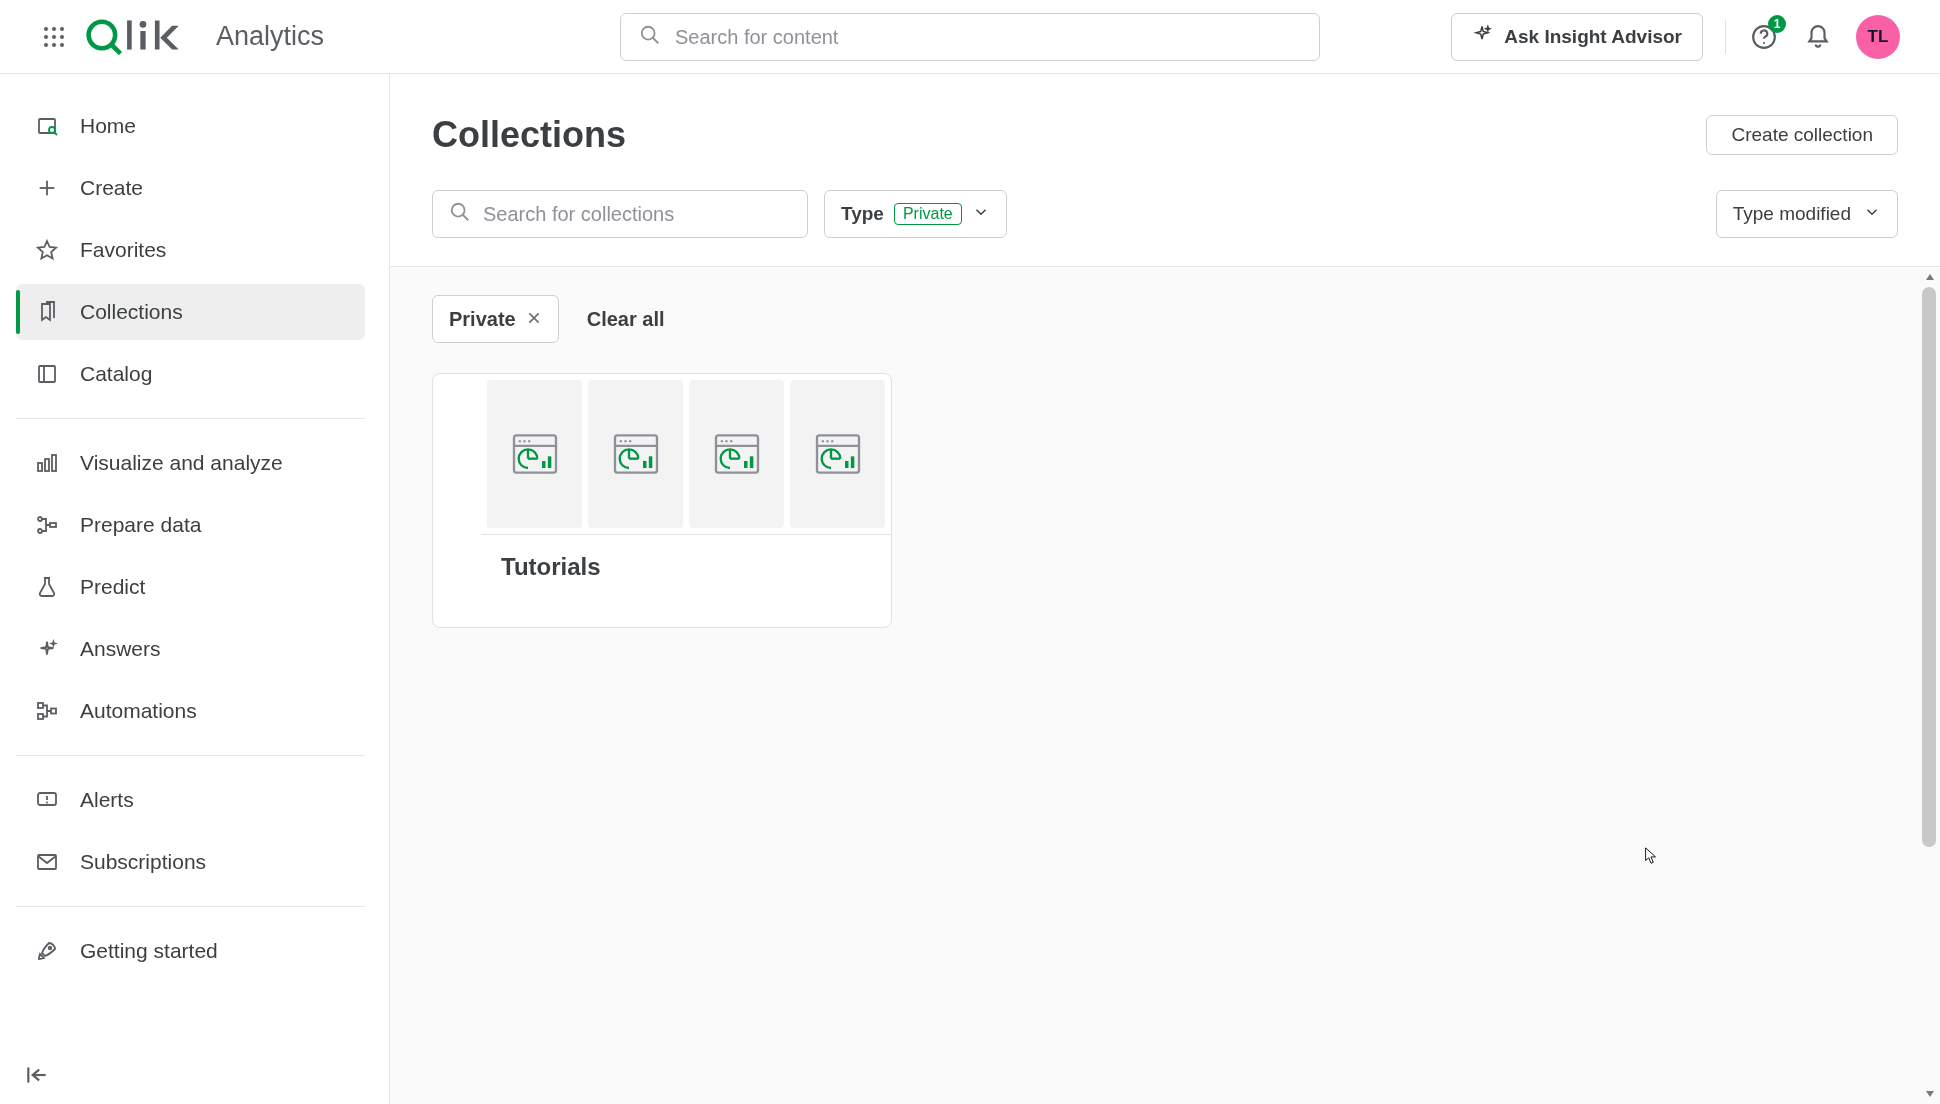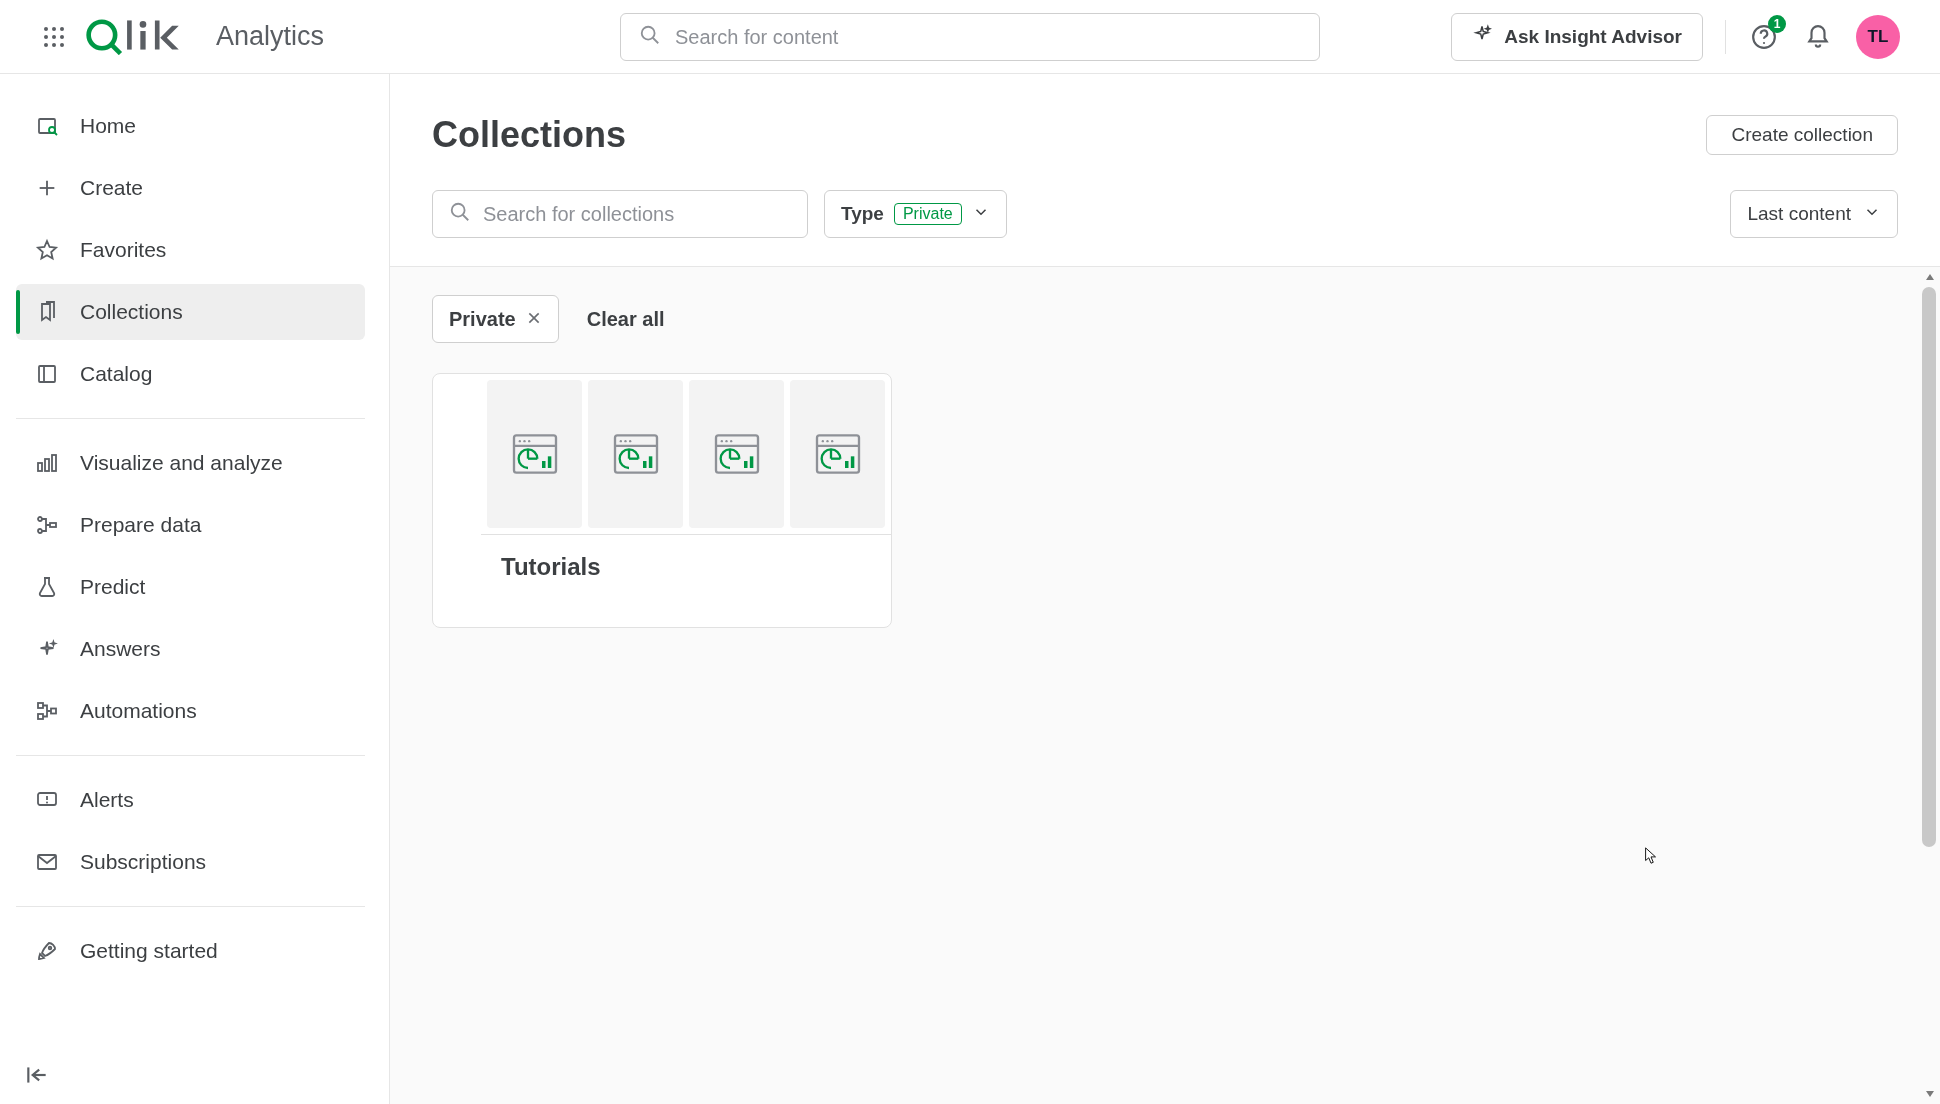--- a/index.html
+++ b/index.html
@@ -450,21 +450,21 @@
         <div class="type-dd">
           <span style="font-weight:600;">Type</span>
           <span class="tag-chip">Private</span>
           <span>
             <svg viewBox="0 0 24 24" width="18" height="18" fill="none" stroke="#3c3f42" stroke-width="2">
                 <polyline points="6 9 12 15 18 9"></polyline>
               </svg>
           </span>
         </div>
         <div class="sort-dd">
-          <span>Last content</span>
+          <span>Type modified</span>
           <span>
             <svg viewBox="0 0 24 24" width="18" height="18" fill="none" stroke="#3c3f42" stroke-width="2">
                 <polyline points="6 9 12 15 18 9"></polyline>
               </svg>
           </span>
         </div>
       </div>
     </div>
 
     <div class="content-area">

